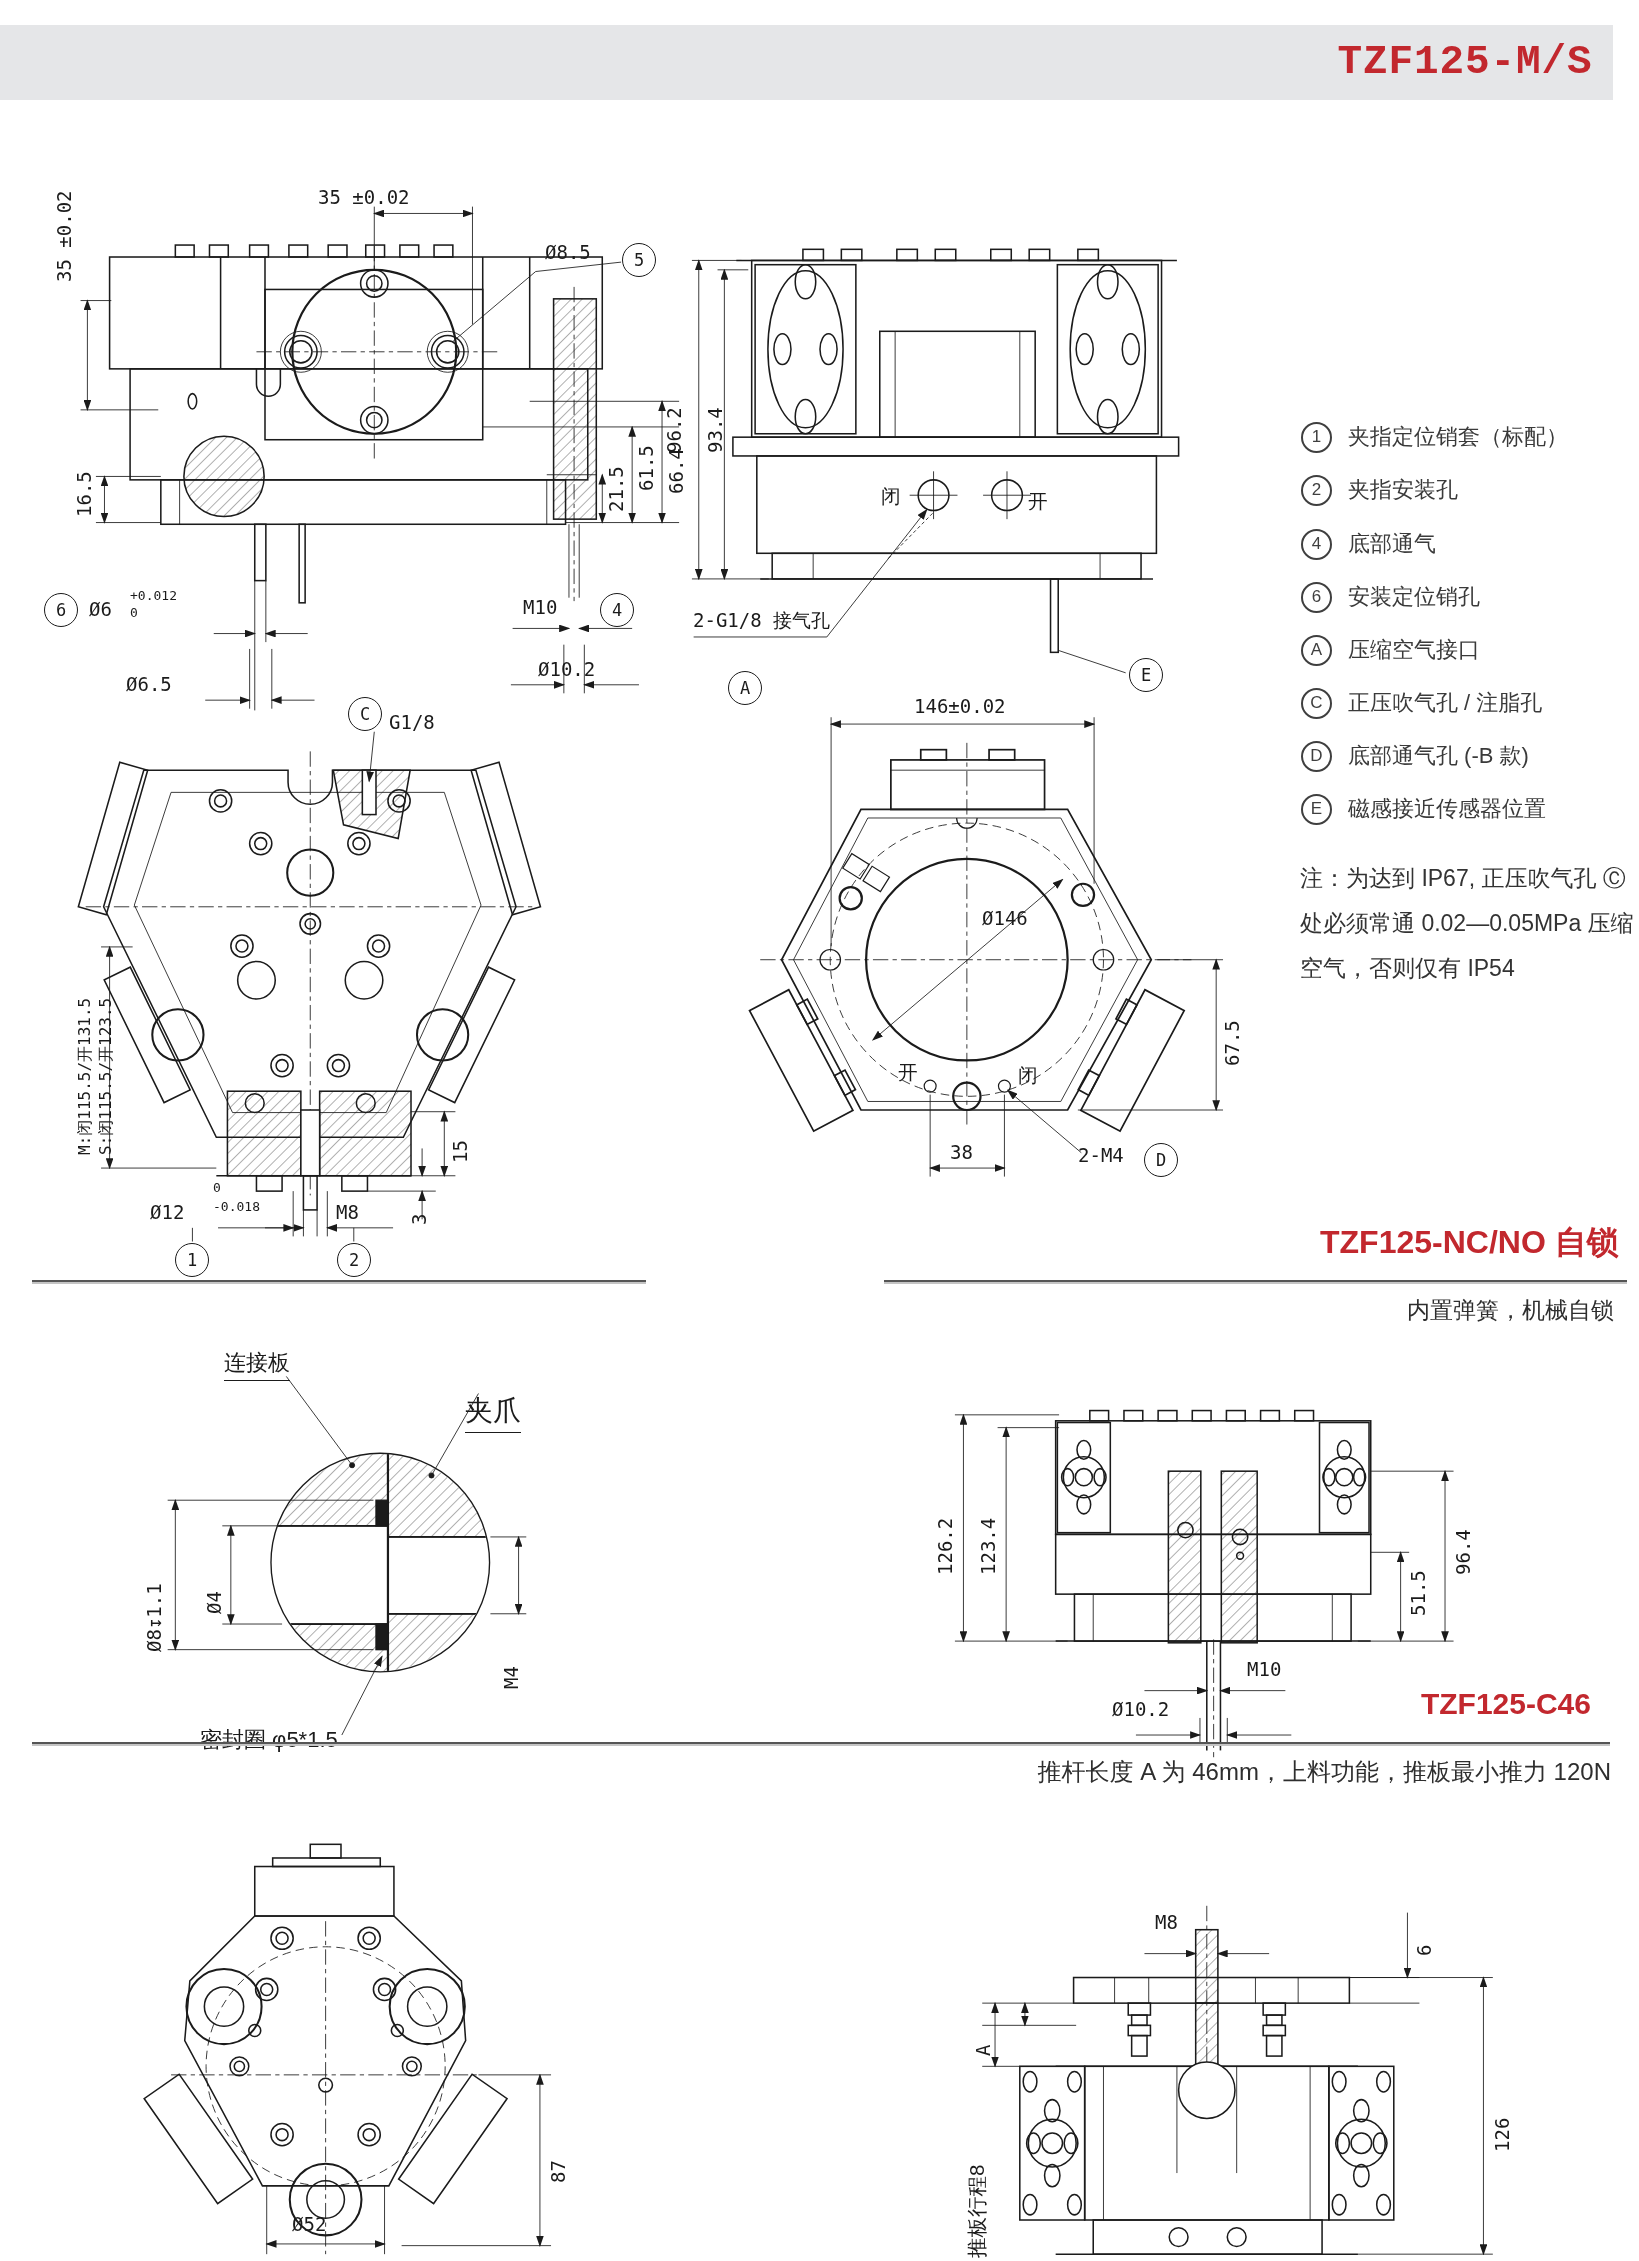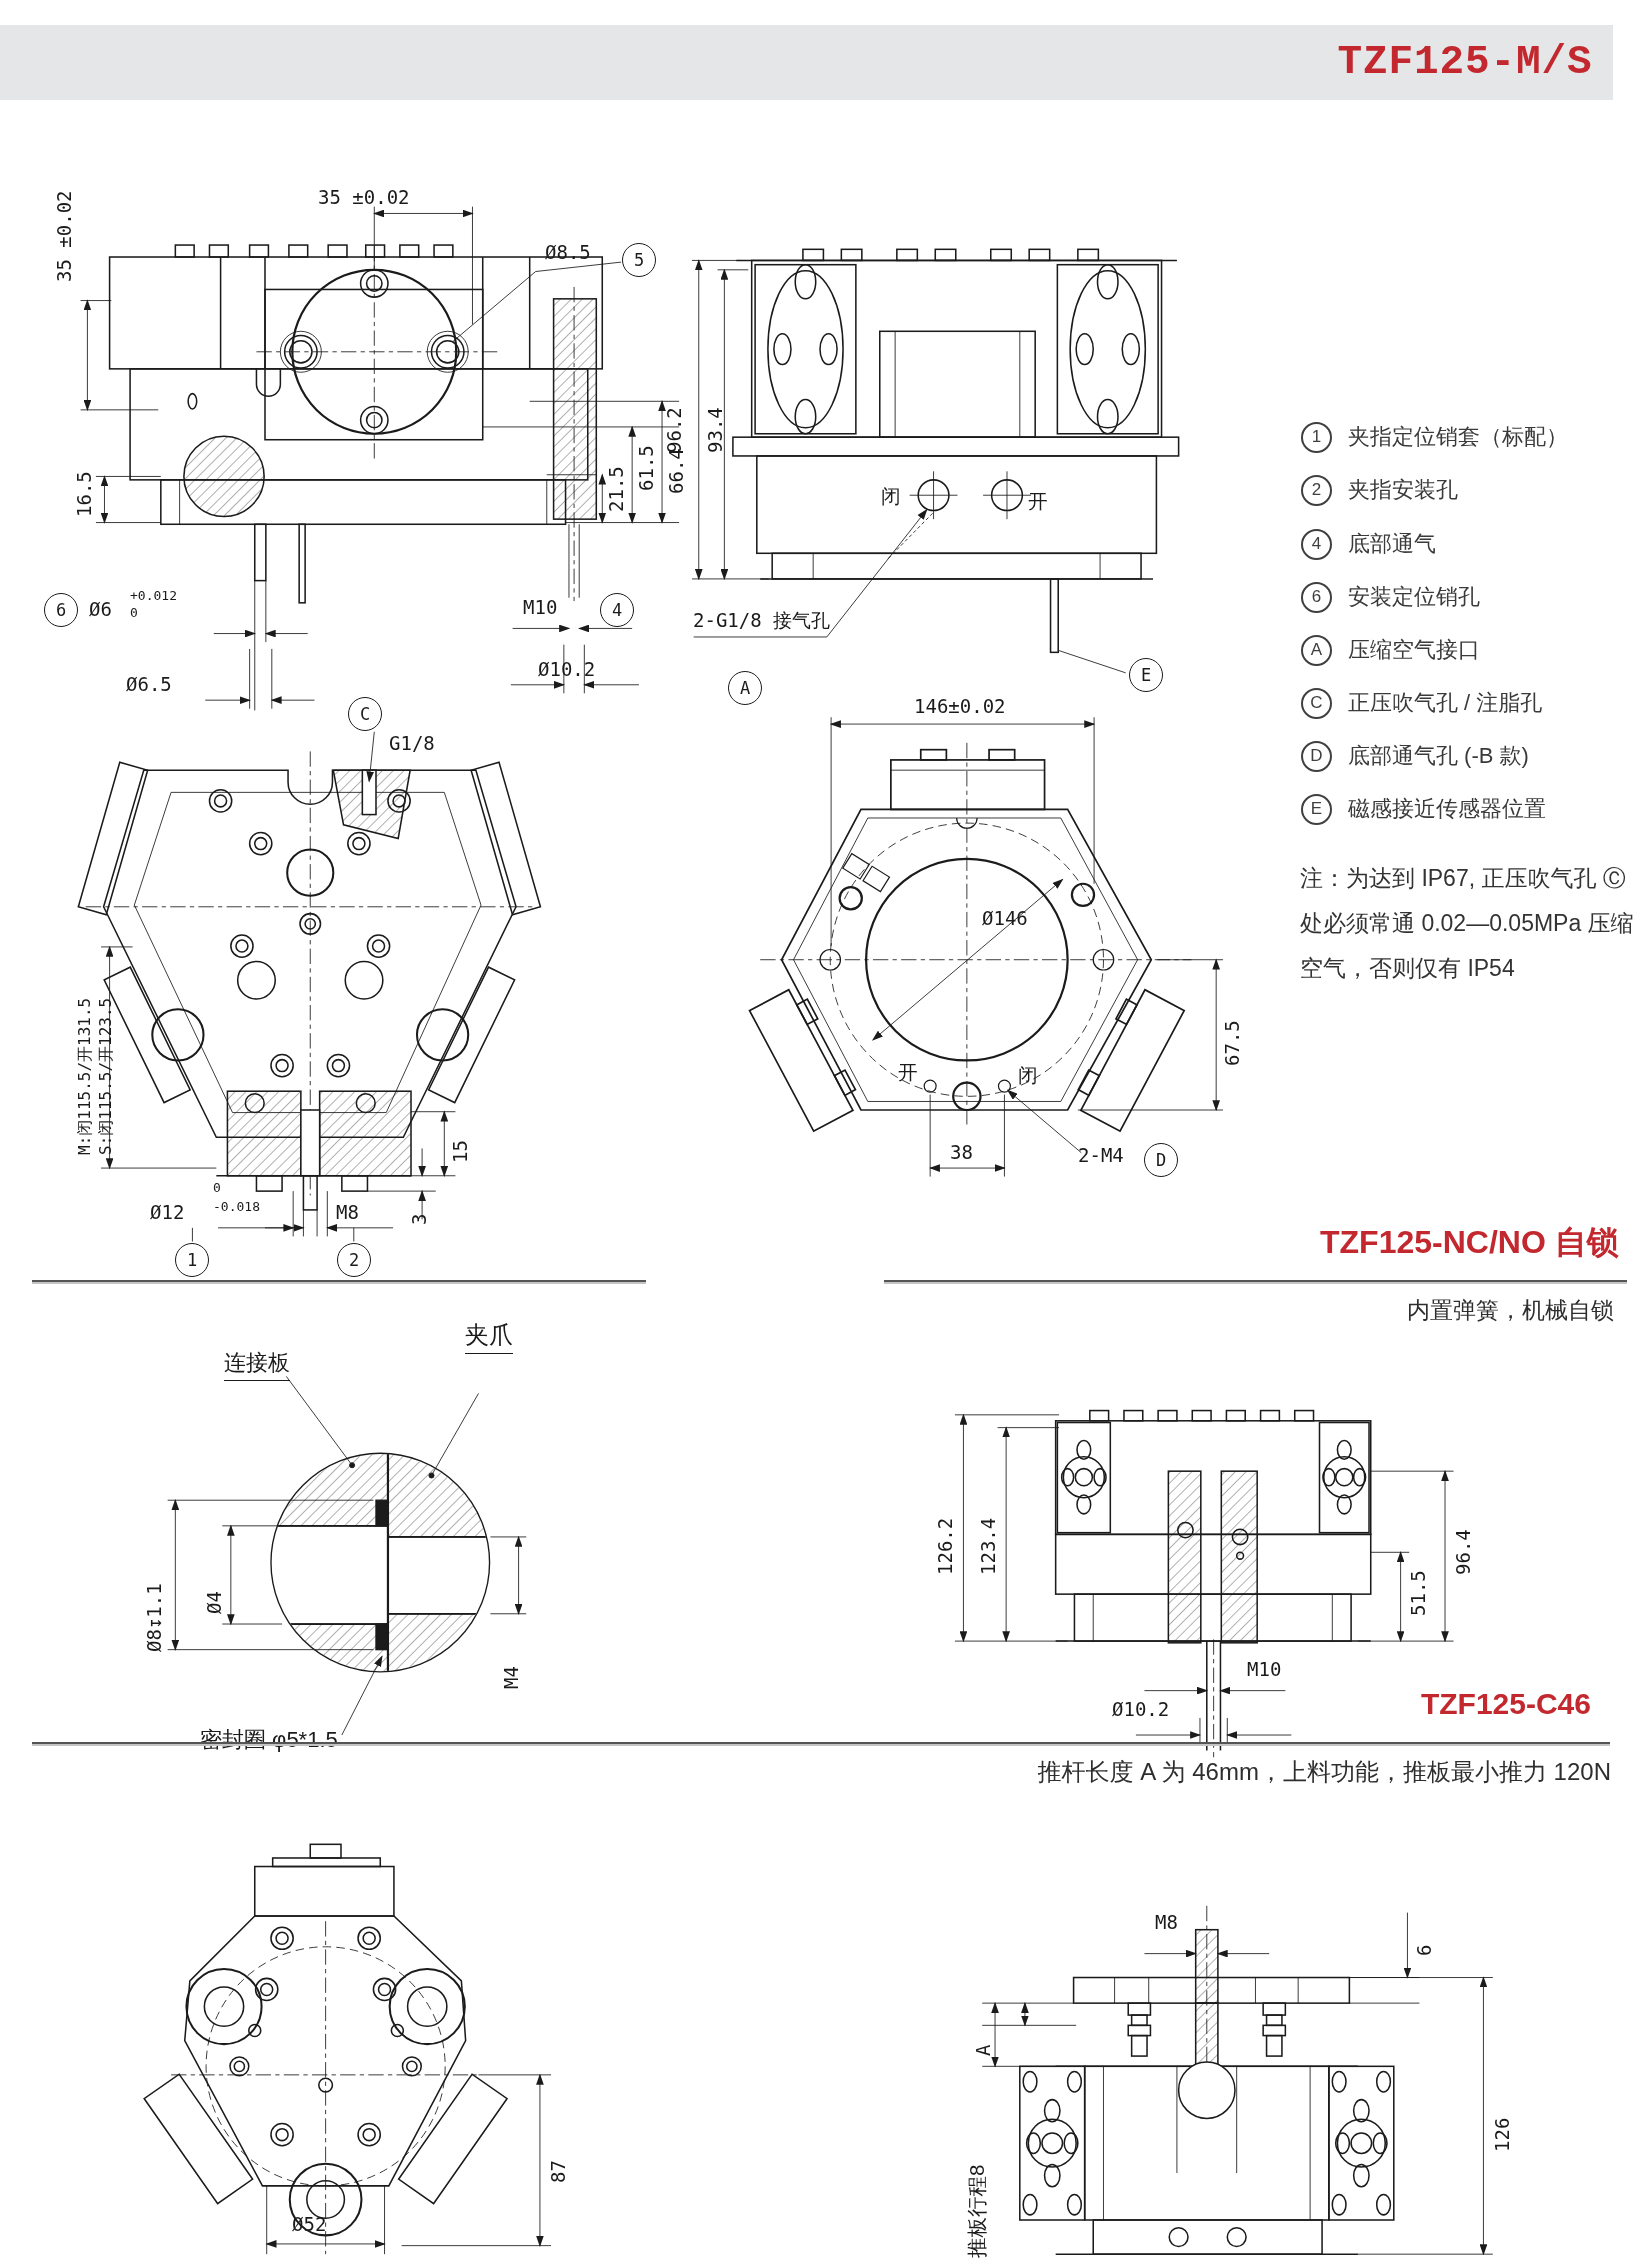--- a/index.html
+++ b/index.html
@@ -595,21 +595,21 @@
         <span class="legend-label">底部通气孔 (-B 款)</span>
       </div>
     <div class="legend-item" style="top:792px">
         <span class="legend-sym">E</span>
         <span class="legend-label">磁感接近传感器位置</span>
       </div>
   </div>
   <div id="note">注：为达到 IP67, 正压吹气孔 Ⓒ 处必须常通 0.02—0.05MPa 压缩空气，否则仅有 IP54</div>
 
   <div class="bal" style="left:365px;top:714px">C</div>
-  <div class="dim" style="left:389px;top:732px">G1/8</div>
+  <div class="dim" style="left:389px;top:711px">G1/8</div>
   <div class="dim rot" style="left:75px;top:1155px;font-size:16px">M:闭115.5/开131.5</div>
   <div class="dim rot" style="left:96px;top:1155px;font-size:16px">S:闭115.5/开123.5</div>
   <div class="dim" style="left:150px;top:1201px">Ø12</div>
   <div class="dim sm" style="left:213px;top:1180px">0</div>
   <div class="dim sm" style="left:213px;top:1199px">-0.018</div>
   <div class="dim" style="left:336px;top:1201px">M8</div>
   <div class="dim rot" style="left:449px;top:1163px">15</div>
   <div class="dim rot" style="left:408px;top:1225px">3</div>
   <div class="bal" style="left:192px;top:1260px">1</div>
   <div class="bal" style="left:354px;top:1260px">2</div>
@@ -622,21 +622,21 @@
   <div class="dim" style="left:950px;top:1141px">38</div>
   <div class="dim" style="left:1078px;top:1144px">2-M4</div>
   <div class="bal" style="left:1161px;top:1160px">D</div>
 
   <div class="sec-title" style="right:21.3px;top:1221px">TZF125-NC/NO 自锁</div>
   <div class="divider" style="left:32px;top:1280px;width:614px"></div>
   <div class="divider" style="left:884px;top:1280px;width:743px"></div>
   <div class="subtitle" style="right:26px;top:1295px">内置弹簧，机械自锁</div>
 
   <div class="cjk underl" style="left:224px;top:1348px;font-size:22px">连接板</div>
-  <div class="cjk underl" style="left:465px;top:1319px;font-size:24px">夹爪</div>
+  <div class="cjk underl" style="left:465px;top:1392px;font-size:28px">夹爪</div>
   <div class="dim rot" style="left:143px;top:1652px">Ø8↧1.1</div>
   <div class="dim rot" style="left:203px;top:1614px">Ø4</div>
   <div class="dim rot" style="left:500px;top:1689px">M4</div>
   <div class="cjk" style="left:200px;top:1725px;font-size:22px">密封圈 φ5*1.5</div>
 
   <div class="dim rot" style="left:934px;top:1575px">126.2</div>
   <div class="dim rot" style="left:977px;top:1575px">123.4</div>
   <div class="dim rot" style="left:1452px;top:1575px">96.4</div>
   <div class="dim rot" style="left:1407px;top:1616px">51.5</div>
   <div class="dim" style="left:1247px;top:1658px">M10</div>

